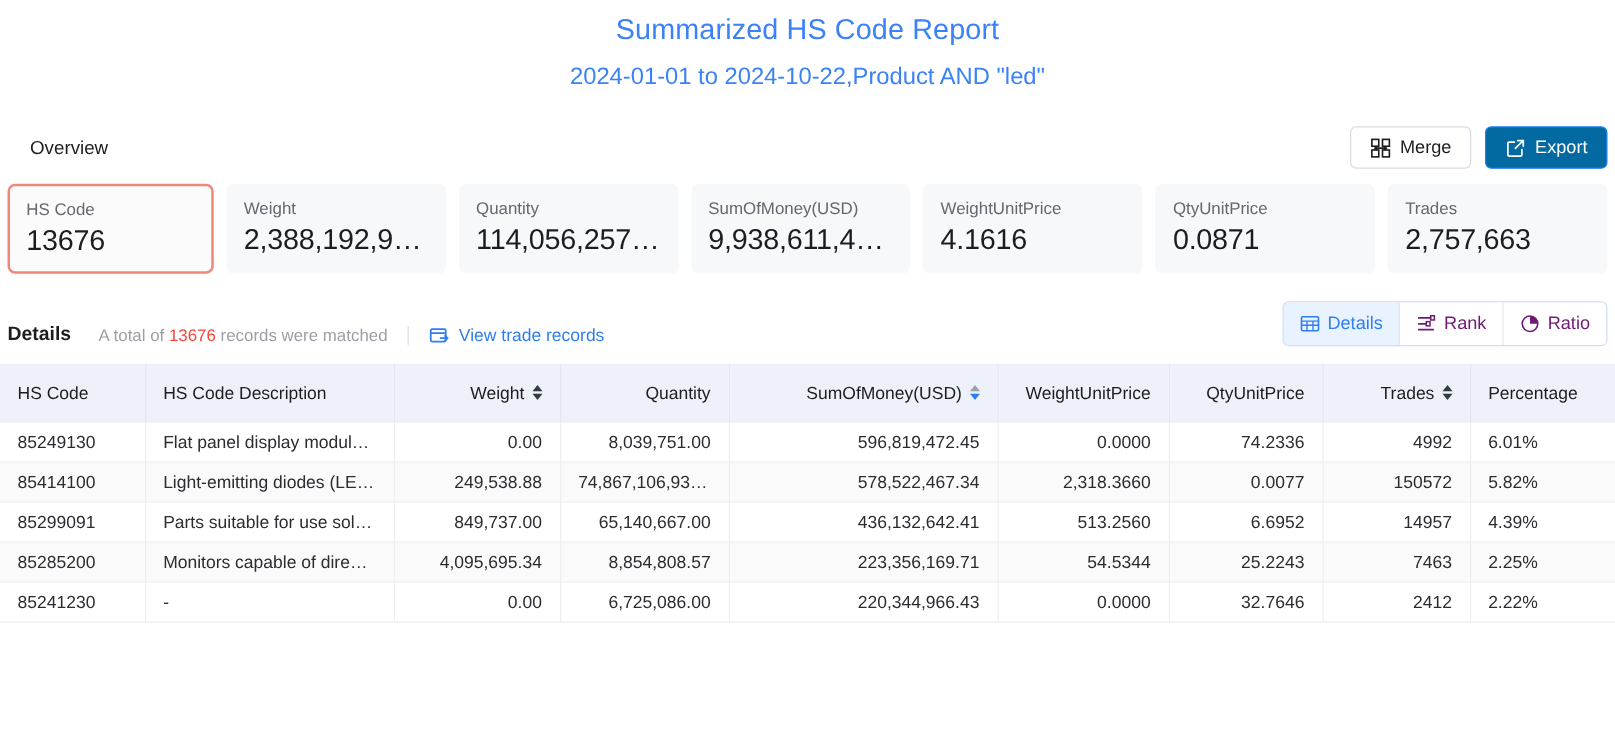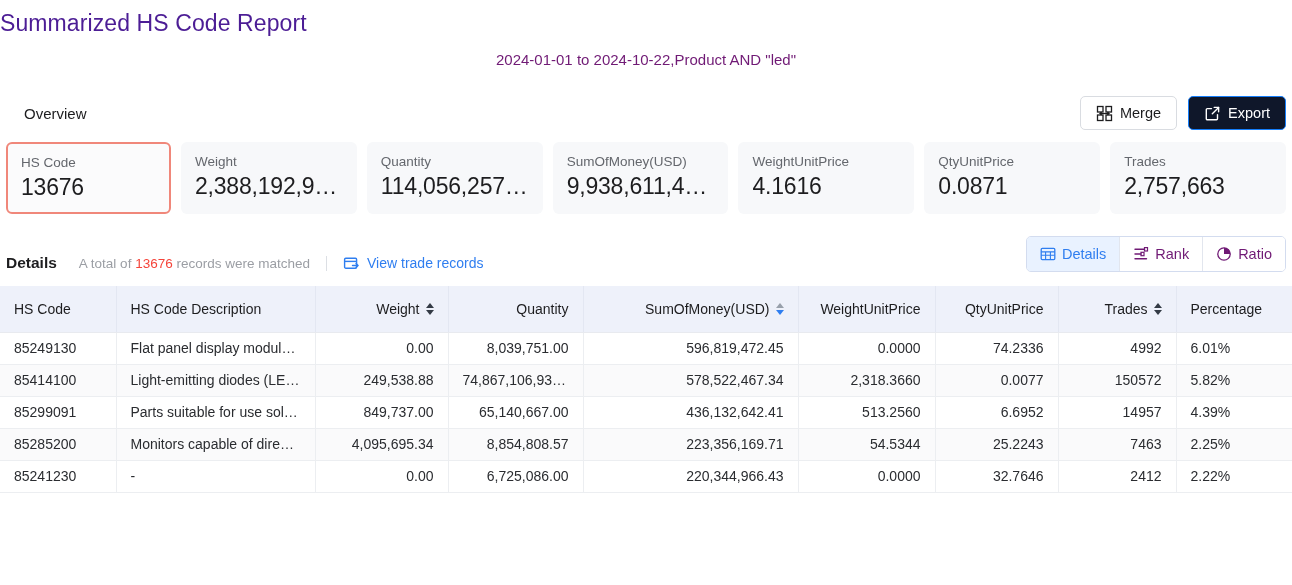--- a/index.html
+++ b/index.html
@@ -7,30 +7,31 @@
     width: 1292px; height: 585px;
     background: #ffffff;
     font-family: "Liberation Sans", sans-serif;
     color: #1f1f1f;
     overflow: hidden;
   }
   .page { width: 1292px; height: 585px; position: relative; }
 
   
   .title {
+    text-align: center;
     font-size: 23px;
     font-weight: 400;
-    color: #4c1d95;
+    color: #3b82f6;
     padding-top: 10px;
     letter-spacing: .1px;
   }
   .subtitle {
     text-align: center;
-    font-size: 15px;
-    color: #701a75;
+    font-size: 19px;
+    color: #3b82f6;
     margin-top: 14px;
   }
 
   
   .overview-row {
     display: flex; align-items: center; justify-content: space-between;
     padding: 0 6px 0 24px;
     margin-top: 26px;
     height: 38px;
   }
@@ -43,21 +44,21 @@
     font-size: 14.5px;
     cursor: pointer;
     user-select: none;
     white-space: nowrap;
   }
   .btn-default {
     background: #ffffff; color: #1d1d1f;
     border: 1px solid #d9dce1;
   }
   .btn-primary {
-    background: #0f172a; color: #ffffff;
+    background: #0369a1; color: #ffffff;
     border: 1px solid #157efb;
   }
 
   
   .cards {
     display: flex; gap: 10px;
     padding: 0 6px;
     margin-top: 10px;
   }
   .card {

